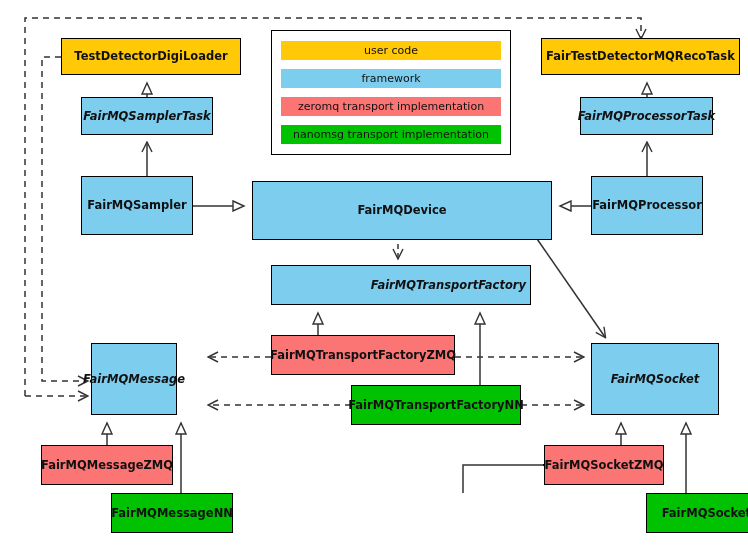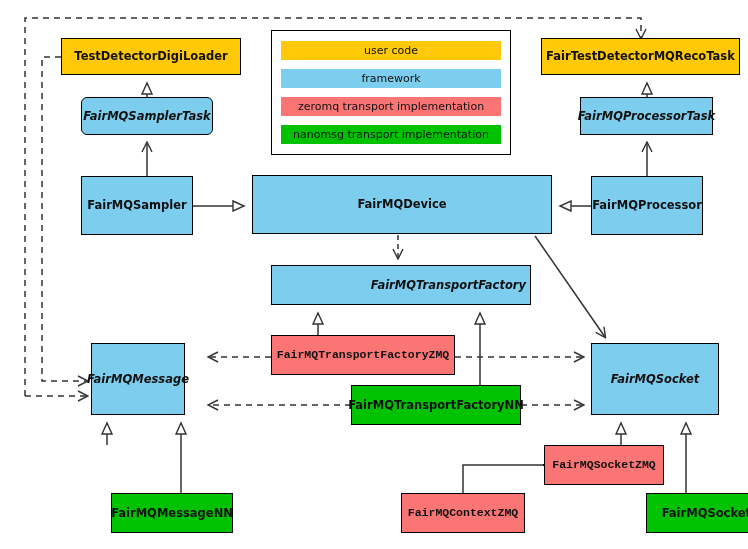--- a/index.html
+++ b/index.html
@@ -6,21 +6,21 @@
   body{width:748px;height:549px;overflow:hidden;
        font-family:"DejaVu Sans","Liberation Sans",sans-serif;}
   #canvas{position:relative;width:748px;height:549px;margin-left:8px;}
   svg.edges{position:absolute;left:0;top:0;width:748px;height:549px;}
   .node{position:absolute;box-sizing:border-box;border:1.6px solid #000;
         display:flex;align-items:center;justify-content:center;
         text-align:center;line-height:1.1;z-index:5;}
   .node span{display:block;padding:0 4px;}
   .t-user{background:#FFC907;}
   .t-framework{background:#7DCDEF;}
-  .t-zmq{background:#FB7575;font-family:Liberation Mono, monospace;}
+  .t-zmq{background:#FB7575;}
   .t-nn{background:#00C200;}
   .bold{font-weight:bold;font-size:11.5px;color:#111;}
   .ital{font-style:italic;font-weight:bold;font-size:11.5px;color:#111;}
   #legend{position:absolute;left:263px;top:30px;width:240px;height:125px;
           background:#fff;border:1.6px solid #000;z-index:6;
           display:flex;flex-direction:column;justify-content:space-around;
           align-items:center;padding:5px 0;box-sizing:border-box;}
   .legend-row{width:220px;height:19px;display:flex;align-items:center;
               justify-content:center;font-size:11px;color:#111;text-align:center;}
 </style>
@@ -87,29 +87,29 @@
       <path d="M678,493 L678,423" marker-end="url(#hollowTri)"></path>
 
       <path d="M455,493 L455,465 L553,465" marker-end="url(#solidDiamond)"></path>
     </g>
   </svg>
 
   <div class="node t-user bold" style="left:53px;top:38px;width:180px;height:37px;">
     <span>TestDetectorDigiLoader</span>
   </div>
 
-  <div class="node t-framework ital" style="left:73px;top:97px;width:132px;height:38px;border-radius:6px;">
+  <div class="node t-framework ital" style="left:73px;top:97px;width:132px;height:38px;">
     <span>FairMQSamplerTask</span>
   </div>
 
   <div class="node t-framework bold" style="left:73px;top:176px;width:112px;height:59px;text-align:center;">
     <span>FairMQSampler</span>
   </div>
 
-  <div class="node t-framework bold" style="left:244px;top:175px;width:300px;height:59px;">
+  <div class="node t-framework bold" style="left:244px;top:181px;width:300px;height:59px;">
     <span>FairMQDevice</span>
   </div>
 
   <div class="node t-framework bold" style="left:583px;top:176px;width:112px;height:59px;">
     <span>FairMQProcessor</span>
   </div>
 
   <div class="node t-framework ital" style="left:572px;top:97px;width:133px;height:38px;">
     <span>FairMQProcessorTask</span>
   </div>
@@ -123,40 +123,40 @@
   </div>
 
   <div class="node t-zmq bold" style="left:263px;top:335px;width:184px;height:40px;">
     <span>FairMQTransportFactoryZMQ</span>
   </div>
 
   <div class="node t-nn bold" style="left:343px;top:385px;width:170px;height:40px;">
     <span>FairMQTransportFactoryNN</span>
   </div>
 
-  <div class="node t-framework ital" style="left:83px;top:343px;width:94px;height:72px;">
+  <div class="node t-framework ital" style="left:83px;top:343px;width:86px;height:72px;">
     <span>FairMQMessage</span>
   </div>
 
   <div class="node t-framework ital" style="left:583px;top:343px;width:128px;height:72px;">
     <span>FairMQSocket</span>
   </div>
 
+  <div class="node t-zmq bold" style="left:33px;top:445px;width:132px;height:40px;">
+    <span>FairMQMessageZMQ</span>
+  </div>
 
   <div class="node t-nn bold" style="left:103px;top:493px;width:122px;height:40px;">
     <span>FairMQMessageNN</span>
   </div>
 
   <div class="node t-zmq bold" style="left:536px;top:445px;width:120px;height:40px;">
     <span>FairMQSocketZMQ</span>
   </div>
 
-  <div class="node t-zmq bold" style="left:393px;top:493px;width:124px;height:40px;">
-    <span>FairMQContextZMQ</span>
-  </div>
 
   <div class="node t-nn bold" style="left:638px;top:493px;width:140px;height:40px;">
     <span>FairMQSocketNN</span>
   </div>
 
   <div id="legend">
     <div class="legend-row" style="background:#FFC907;">
       <span>user code</span>
     </div>
     <div class="legend-row" style="background:#7DCDEF;">

